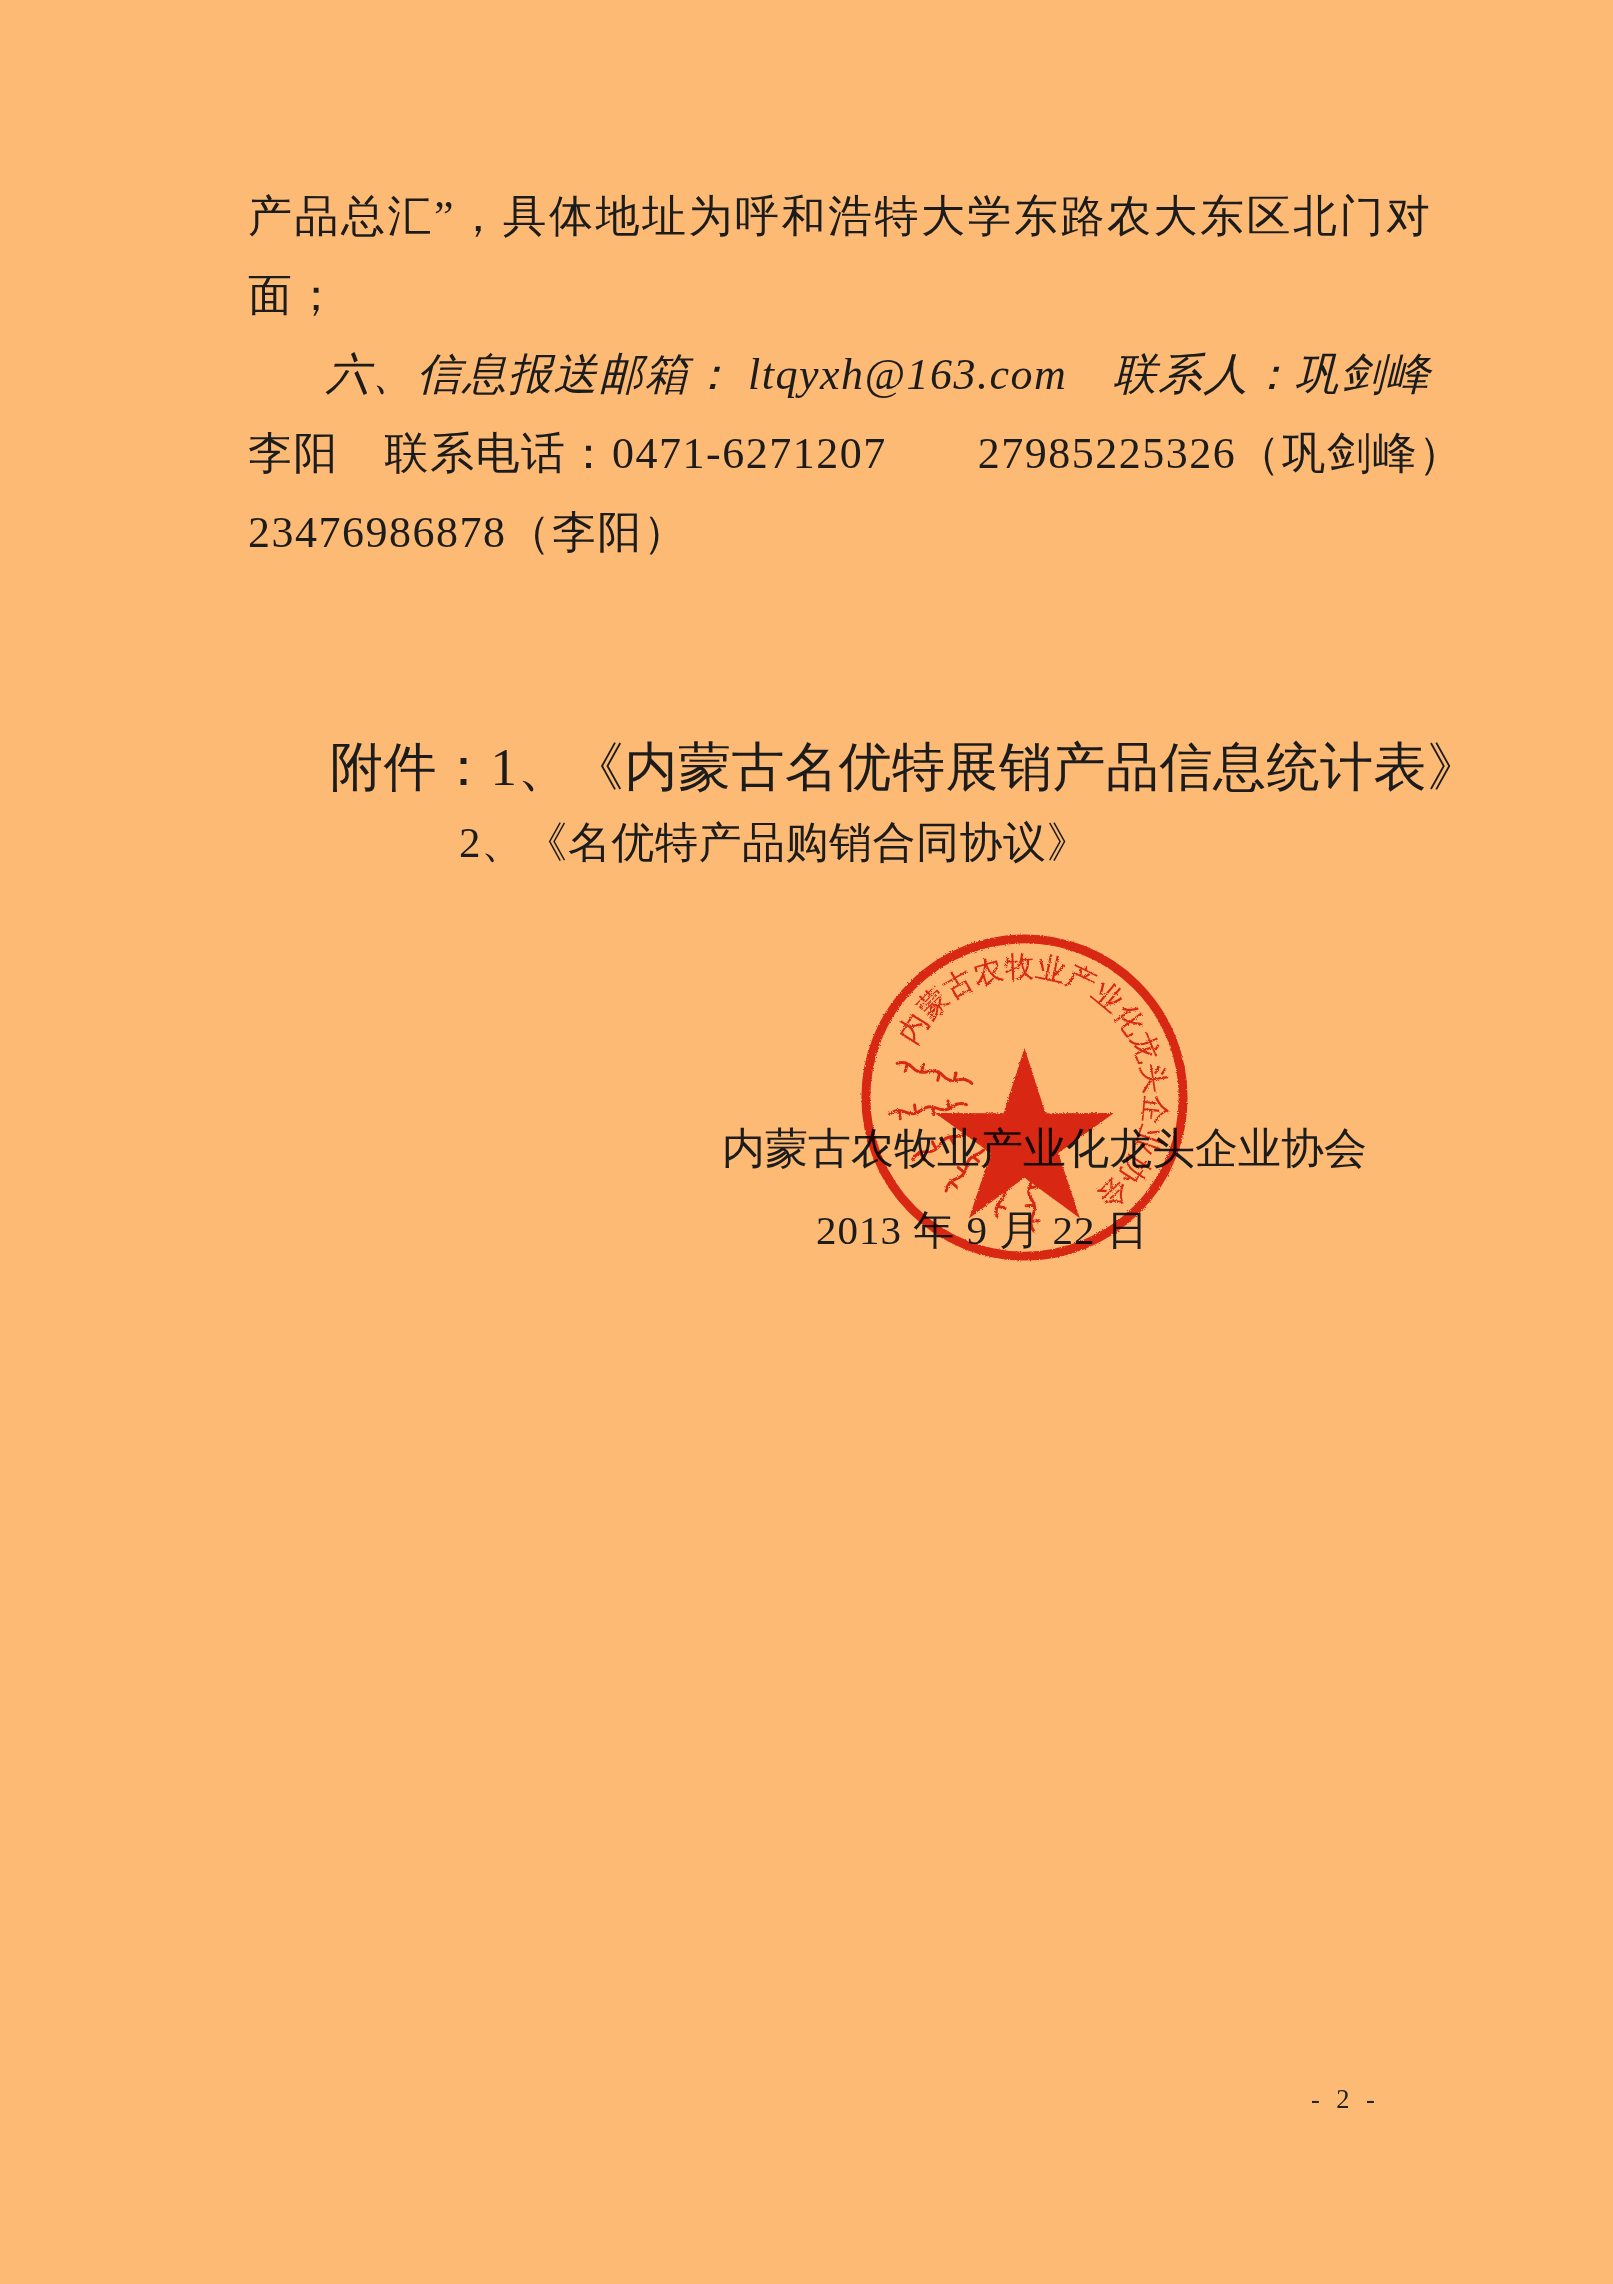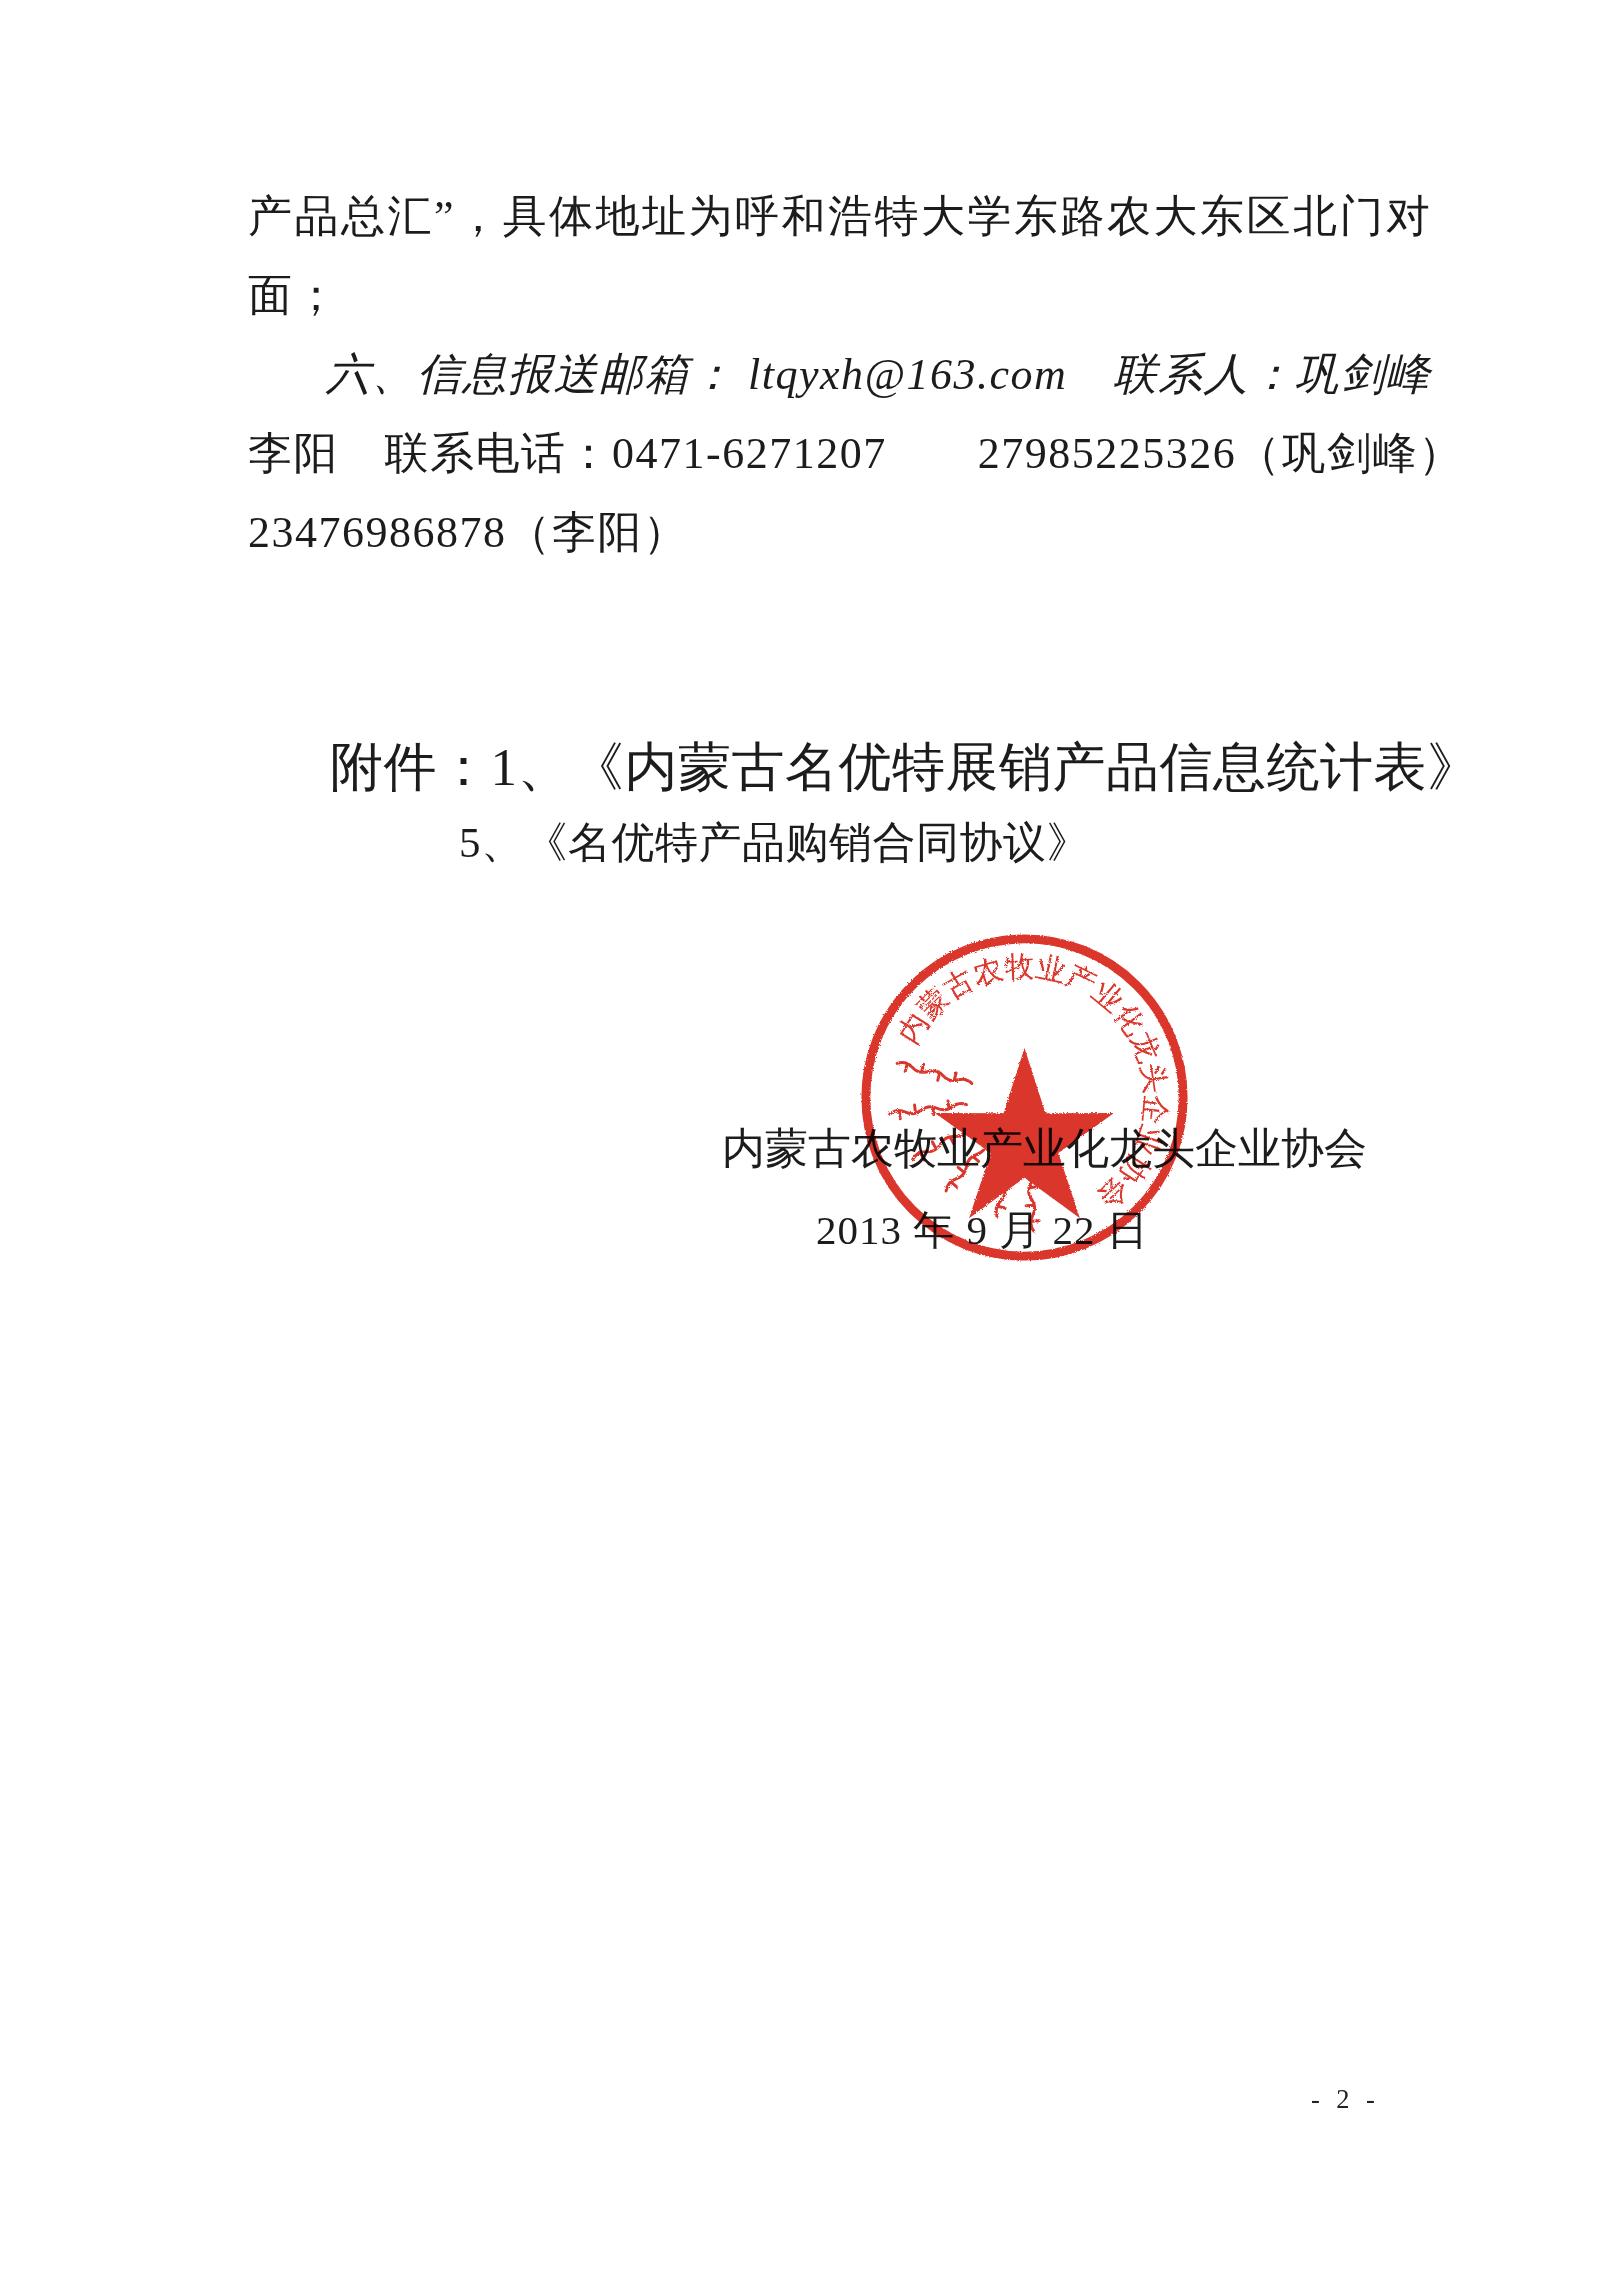--- a/index.html
+++ b/index.html
@@ -1,21 +1,21 @@
 <!DOCTYPE html>
 <html><head>
 <meta charset="utf-8">
 <style>
   html, body { margin: 0; padding: 0; background: #9b9b9b; }
   .page {
     position: relative;
     width: 1613px;
     height: 2285px;
     margin: 0 auto;
-    background: #ffffff;
+    background: #fdba74;
     overflow: hidden;
     font-family: "Liberation Serif", "DejaVu Serif", serif;
     color: #1c1c1c;
   }
   .line {
     position: absolute;
     white-space: pre;
     font-size: 44px;
     line-height: 1.15;
     letter-spacing: 2px;
@@ -51,21 +51,21 @@
 
 <div class="page">
 
   <div class="line body-l1">产品总汇”，具体地址为呼和浩特大学东路农大东区北门对</div>
   <div class="line body-l2">面；</div>
   <div class="line body-l3">六、信息报送邮箱： ltqyxh@163.com　联系人：巩剑峰</div>
   <div class="line body-l4">李阳　联系电话：0471-6271207　　27985225326（巩剑峰）</div>
   <div class="line body-l5">23476986878（李阳）</div>
 
   <div class="line attach-l1">附件：1、《内蒙古名优特展销产品信息统计表》</div>
-  <div class="line attach-l2">5、《名优特产品购销合同协议》</div>
+  <div class="line attach-l2">2、《名优特产品购销合同协议》</div>
 
   <div class="line sig-org">内蒙古农牧业产业化龙头企业协会</div>
   <div class="line sig-date">2013 年 9 月 22 日</div>
 
   <svg class="seal" viewBox="0 0 350 350" xmlns="http://www.w3.org/2000/svg" color="#d8281e">
     <defs>
       <path id="ringPath" d="M 64.4 123.4 A 122 122 0 1 1 245 274.9" fill="none"></path>
       <path id="mong" d="M0 0 q5 8 0 16 q-5 8 0 16 q5 8 0 16 q-5 8 0 16 q4 7 0 14 M-6 10 h7 M6 26 h-7 M-6 44 h7 M6 60 h-7"></path>
       <filter id="rough" x="-10%" y="-10%" width="120%" height="120%">
         <feTurbulence type="fractalNoise" baseFrequency="0.9" numOctaves="2" seed="7" result="n"></feTurbulence>

